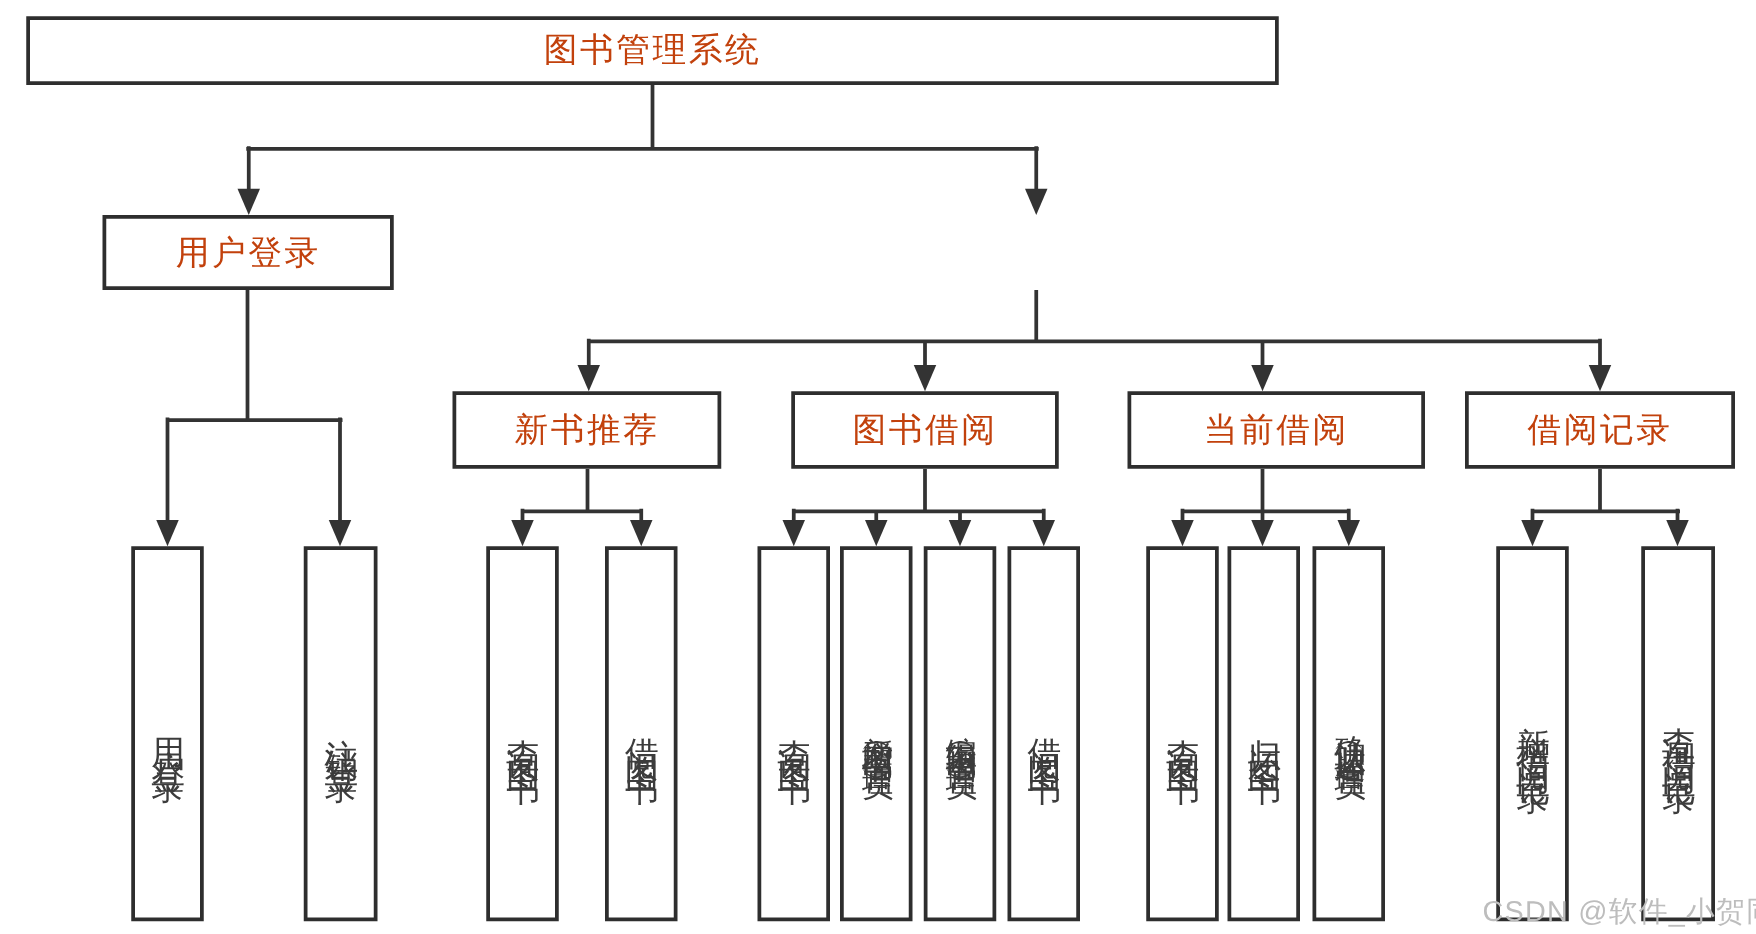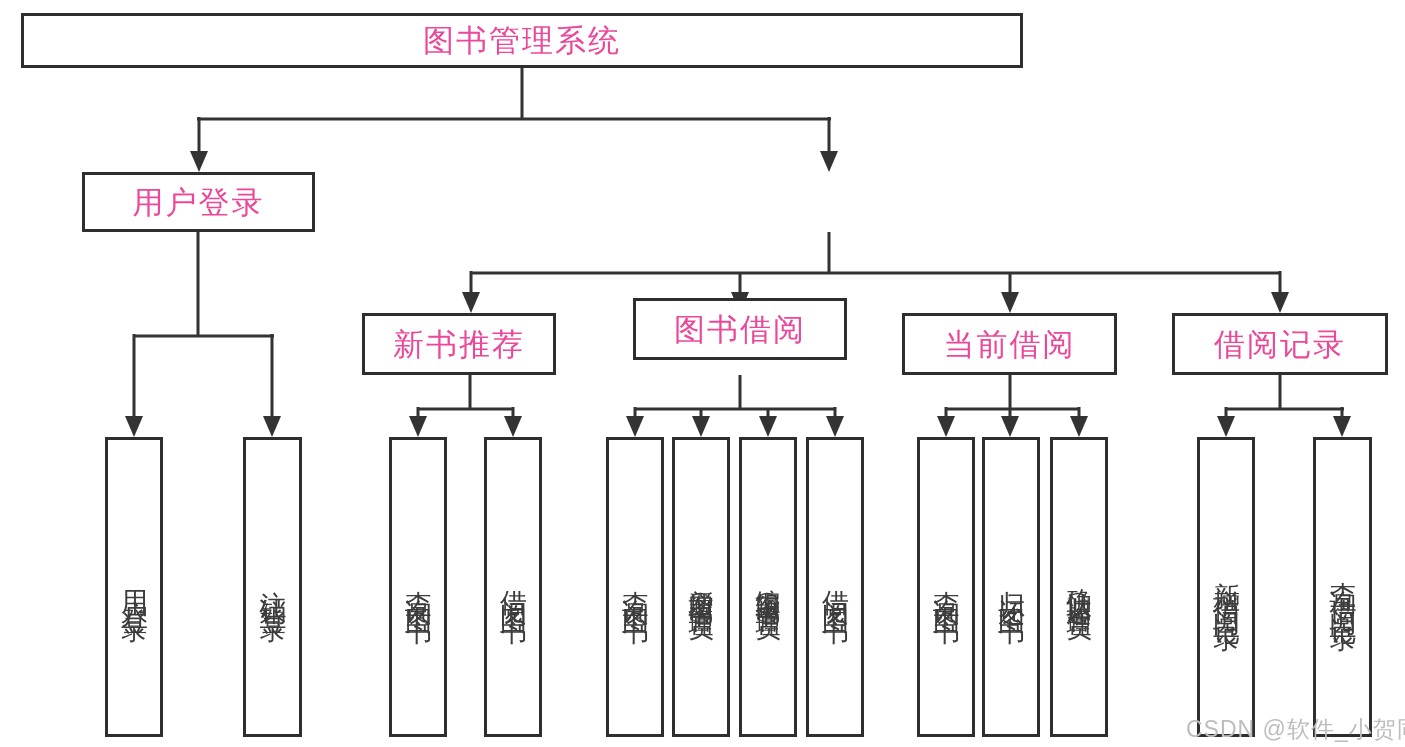--- a/index.html
+++ b/index.html
@@ -8,21 +8,21 @@
     font-family:"Liberation Sans","DejaVu Sans",sans-serif;
   }
   .wires{position:absolute;left:0;top:0;width:1405px;height:747px;}
   .wires path.wire{stroke:#333333;stroke-width:3;fill:none;}
   .wires path.head{fill:#333333;stroke:none;}
   .box{
     position:absolute;box-sizing:border-box;background:#ffffff;border:3px solid #2e2e2e;
     display:flex;align-items:center;justify-content:center;z-index:2;
   }
   .hlabel{
-    font-size:31px;color:#ec4899;letter-spacing:2px;white-space:nowrap;line-height:1;
+    font-size:27px;color:#c2410c;letter-spacing:2px;white-space:nowrap;line-height:1;
   }
   .vtext{
     writing-mode:vertical-rl;text-orientation:mixed;font-size:27px;color:#3c3c3c;
     letter-spacing:9px;line-height:1;white-space:nowrap;
   }
   .vtext.tight{font-size:25px;letter-spacing:4px;}
   .watermark{
     position:absolute;left:1186px;top:714px;z-index:5;
     font-size:23px;color:#bdbdbd;letter-spacing:1px;white-space:nowrap;
   }
@@ -76,27 +76,27 @@
   </svg>
 
   <div class="box" style="left:21px;top:13px;width:1002px;height:55px;">
     <span class="hlabel">图书管理系统</span>
   </div>
 
   <div class="box" style="left:82px;top:172px;width:233px;height:60px;">
     <span class="hlabel">用户登录</span>
   </div>
 
-  <div class="box" style="left:362px;top:313px;width:194px;height:62px;">
+  <div class="box" style="left:362px;top:313px;width:215px;height:62px;">
     <span class="hlabel">新书推荐</span>
   </div>
-  <div class="box" style="left:633px;top:298px;width:214px;height:62px;justify-content:center;">
+  <div class="box" style="left:633px;top:313px;width:214px;height:62px;justify-content:center;">
     <span class="hlabel">图书借阅</span>
   </div>
-  <div class="box" style="left:902px;top:313px;width:215px;height:62px;">
+  <div class="box" style="left:902px;top:313px;width:238px;height:62px;">
     <span class="hlabel">当前借阅</span>
   </div>
   <div class="box" style="left:1172px;top:313px;width:216px;height:62px;">
     <span class="hlabel">借阅记录</span>
   </div>
 
   <div class="box" style="left:105px;top:437px;width:58px;height:300px;">
     <span class="vtext">用户登录</span>
   </div>
   <div class="box" style="left:243px;top:437px;width:59px;height:300px;">

